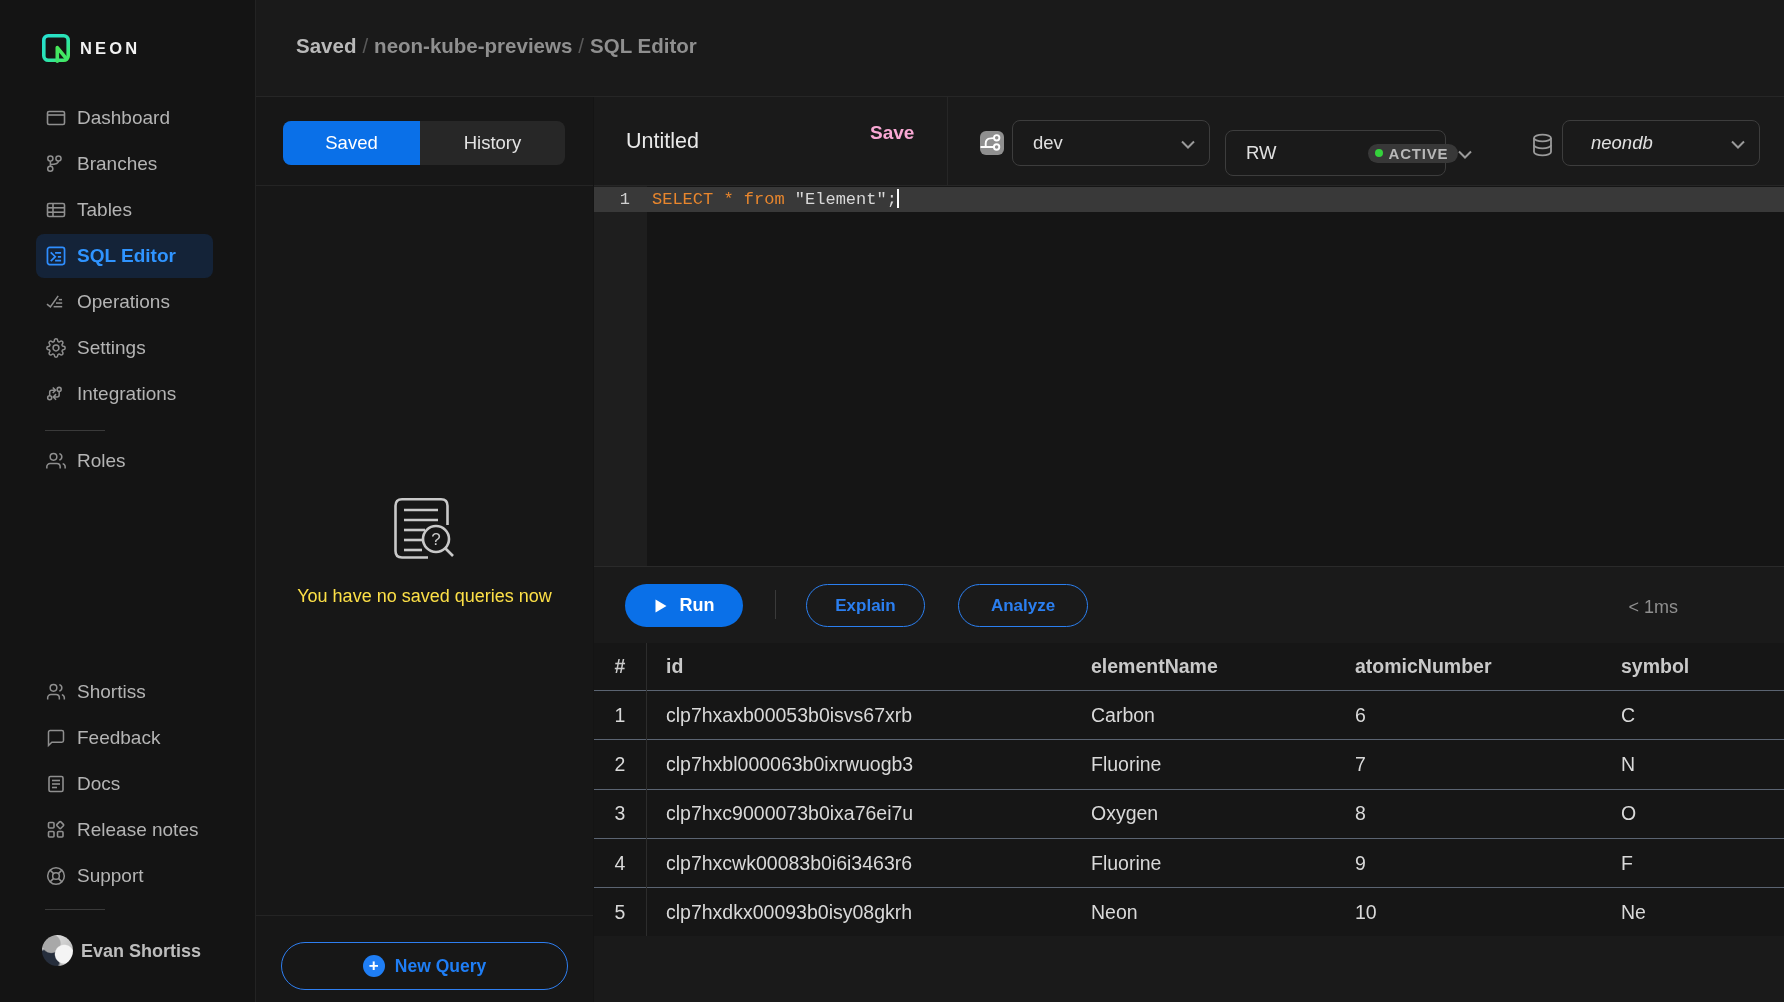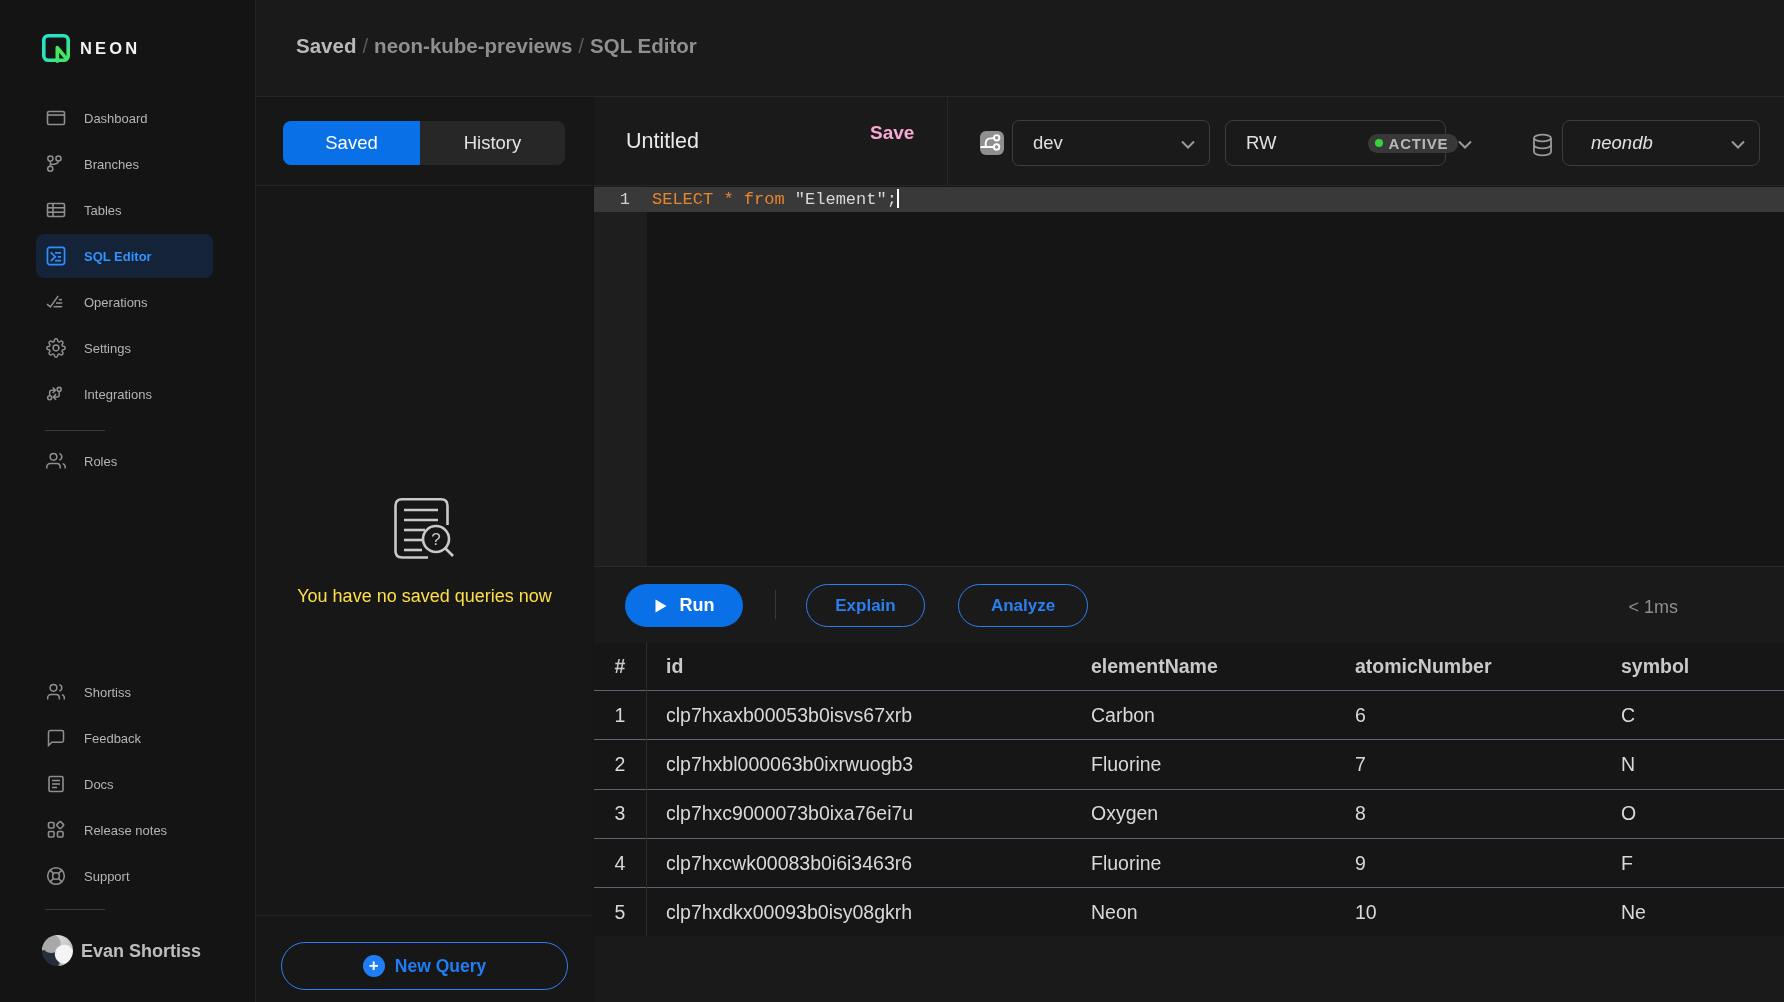--- a/index.html
+++ b/index.html
@@ -7,21 +7,21 @@
 .abs { position:absolute; }
 #page { position:relative; width:1784px; height:1002px; }
 
 
 #sidebar { left:0; top:0; width:256px; height:1002px; background:#141414; border-right:1px solid #232323; }
 .logo { left:42px; top:34px; }
 .logotext { left:80px; top:39px; font-size:16.5px; font-weight:bold; letter-spacing:3.2px; color:#f2f2f2; }
 .nav { left:0; top:94px; width:256px; }
 .navitem { position:relative; height:44px; margin:2px 43px 0 36px; display:flex; align-items:center; border-radius:8px; }
 .navitem .nico { width:20px; height:20px; margin-left:10px; display:flex; align-items:center; justify-content:center; }
-.navitem .nlabel { margin-left:18px; font-size:13px; color:#b4b4b4; }
+.navitem .nlabel { margin-left:11px; font-size:19px; color:#b4b4b4; }
 .navitem.active { background:#142338; }
 .navitem.active .nlabel { color:#2f94ff; font-weight:600; }
 .sdivider { left:45px; width:60px; height:1px; background:#3a3a3a; }
 .avatar { left:42px; top:935px; width:31px; height:31px; border-radius:50%; background:radial-gradient(circle at 72% 62%, #f4f4f4 0 30%, rgba(0,0,0,0) 34%), radial-gradient(circle at 30% 28%, #a8a8a8 0 28%, rgba(0,0,0,0) 32%), radial-gradient(circle at 20% 82%, #262e3c 0 30%, rgba(0,0,0,0) 36%), linear-gradient(135deg, #ececec, #aeaeae); }
 .uname { left:81px; top:941px; font-size:18px; font-weight:600; color:#bdbdbd; }
 
 
 #header { left:256px; top:0; width:1528px; height:97px; background:#1a1a1a; border-bottom:1px solid #262626; }
 .crumbs { left:40px; top:34px; font-size:20.5px; font-weight:bold; color:#8f8f8f; }
 .crumbs .c1 { color:#b9b9b9; }
@@ -283,24 +283,24 @@
       <div class="savelink abs">Save</div>
       <div class="tsep abs"></div>
       <div class="brsquare abs">
           <svg width="24" height="24" viewBox="0 0 24 24" fill="none" stroke="#fdfdfd" stroke-width="1.9">
             <path d="M0.5 16 L13.9 16"></path>
             <circle cx="16.6" cy="16" r="2.7"></circle>
             <circle cx="16.7" cy="6.8" r="2.7"></circle>
             <path d="M5.7 16 L5.7 12.5 Q5.7 7.7 10.5 7.4 L13.9 7.1"></path>
           </svg>
         </div>
-      <div class="sel abs" style="left:418px; width:198px; padding-left:20px;border-radius:7px;">dev<span class="chev"><svg width="14" height="9" viewBox="0 0 14 9" fill="none" stroke="#9a9a9a" stroke-width="2">
+      <div class="sel abs" style="left:418px; width:198px; padding-left:20px;">dev<span class="chev"><svg width="14" height="9" viewBox="0 0 14 9" fill="none" stroke="#9a9a9a" stroke-width="2">
               <path d="M1 1.5 L7 7.5 L13 1.5"></path>
             </svg></span></div>
-      <div class="sel abs" style="left:631px; width:221px; padding-left:20px;">RW<span class="activepill">
+      <div class="sel abs" style="left:631px; width:221px; padding-left:20px;margin-top:10px;">RW<span class="activepill">
             <span class="dot"></span>
             <span class="atext">ACTIVE</span>
           </span><span class="chev"><svg width="14" height="9" viewBox="0 0 14 9" fill="none" stroke="#9a9a9a" stroke-width="2">
               <path d="M1 1.5 L7 7.5 L13 1.5"></path>
             </svg></span></div>
       <svg class="abs" style="left:937px; top:36px;" width="23" height="24" viewBox="0 0 23 24" fill="none" stroke="#9a9a9a" stroke-width="1.8">
           <ellipse cx="11.5" cy="5" rx="8.5" ry="3.4"></ellipse>
           <path d="M20 12c0 1.9-3.8 3.4-8.5 3.4S3 13.9 3 12"></path>
           <path d="M3 5v14c0 1.9 3.8 3.4 8.5 3.4s8.5-1.5 8.5-3.4V5"></path>
         </svg>

